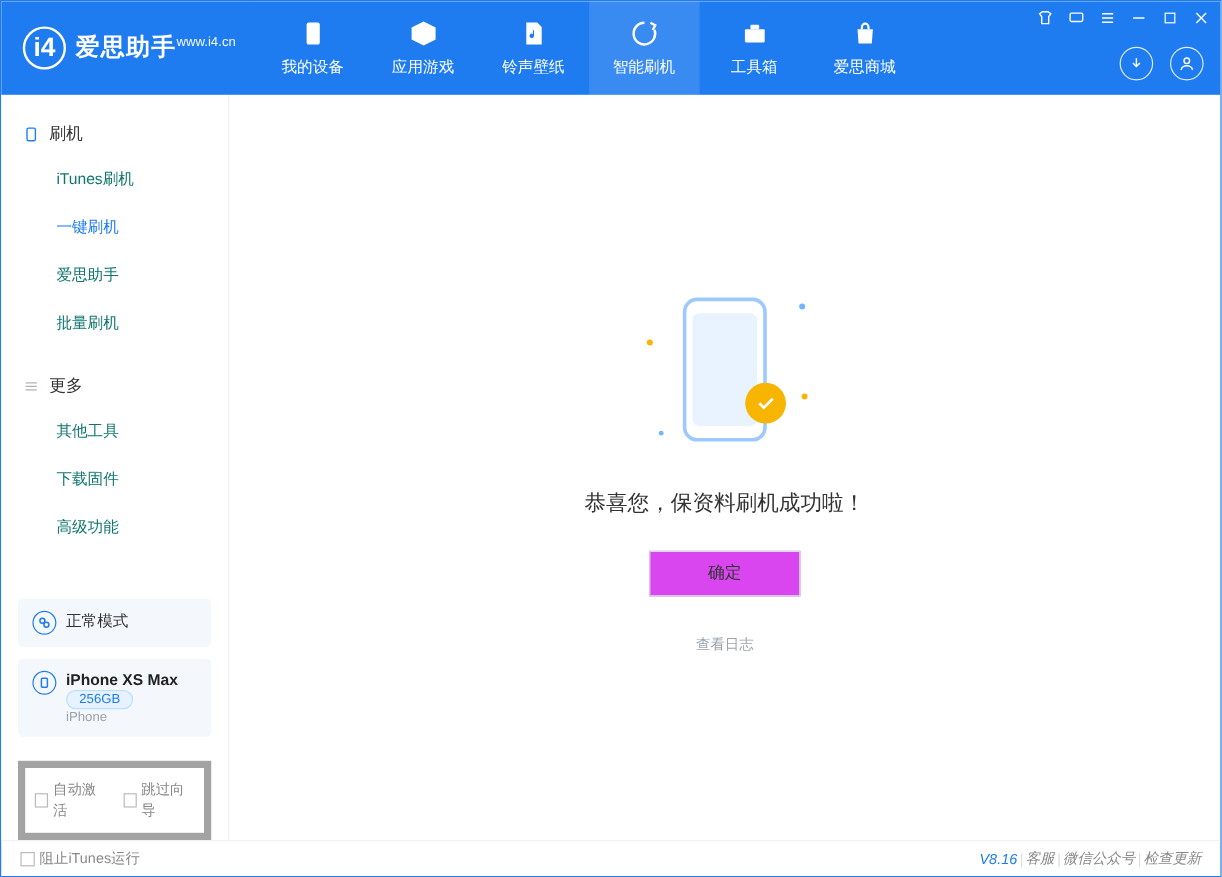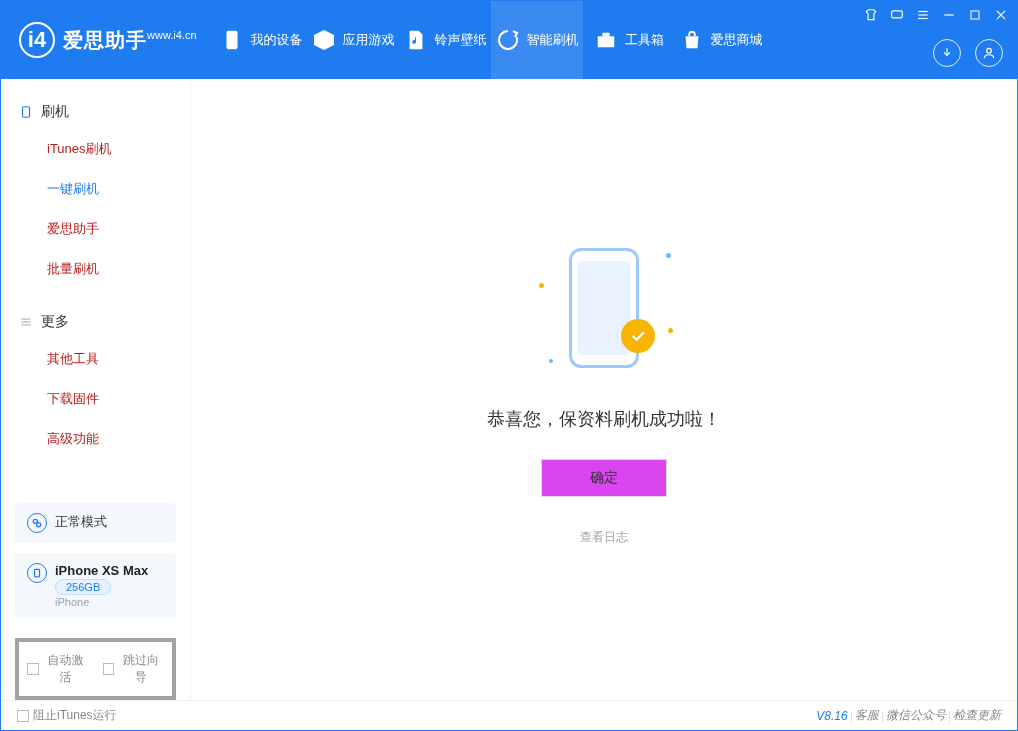--- a/index.html
+++ b/index.html
@@ -7,49 +7,49 @@
 
 
 .header { height: 78px; background: linear-gradient(to bottom, #1e7cf0, #1e7cf0); display: flex; align-items: stretch; color: #fff; position: relative; }
 .logo-area { display: flex; align-items: center; padding: 0 18px; min-width: 190px; }
 .logo-circle { width: 36px; height: 36px; border: 2.5px solid #fff; border-radius: 50%; display: flex; align-items: center; justify-content: center; font-weight: bold; font-size: 22px; margin-right: 8px; }
 .logo-text { display: flex; flex-direction: row; line-height: 1.1; }
 .logo-title { font-size: 20px; font-weight: 600; letter-spacing: 1px; }
 .logo-sub { font-size: 11px; opacity: 0.95; }
 
 .tabs { display: flex; align-items: stretch; }
-.tab { width: 92px; display: flex; flex-direction: row; align-items: center; justify-content: center; gap: 6px; font-size: 13px; cursor: pointer; position: relative; }
+.tab { width: 92px; display: flex; flex-direction: column; align-items: center; justify-content: center; gap: 6px; font-size: 13px; cursor: pointer; position: relative; }
 .tab.active { background: rgba(255,255,255,0.12); }
 .tab-icon { width: 26px; height: 26px; display: flex; align-items: center; justify-content: center; }
 .tab-icon svg { fill: #fff; }
 
 .window-controls { position: absolute; right: 8px; top: 6px; display: flex; gap: 10px; align-items: center; }
 .wc { width: 16px; height: 16px; display: flex; align-items: center; justify-content: center; cursor: pointer; color: #fff; }
 
 .header-right-icons { position: absolute; right: 14px; bottom: 12px; display: flex; gap: 14px; align-items: center; }
 .hri { width: 28px; height: 28px; border: 1.5px solid rgba(255,255,255,0.85); border-radius: 50%; display: flex; align-items: center; justify-content: center; cursor: pointer; }
 
 
 .body { display: flex; height: calc(100% - 78px - 30px); }
 .sidebar { width: 190px; border-right: 1px solid #eef1f5; background: #fff; display: flex; flex-direction: column; }
 .side-section { padding-top: 16px; }
 .side-header { display: flex; align-items: center; gap: 8px; padding: 8px 18px; color: #333; font-size: 14px; font-weight: 500; }
 .side-header svg { width: 14px; height: 14px; }
-.side-item { padding: 11px 18px 11px 46px; font-size: 13px; color: #b91c1c; cursor: pointer; }
+.side-item { padding: 11px 18px 11px 46px; font-size: 13px; color: #0f766e; cursor: pointer; }
 .side-item.active { color: #1e7cf0; }
 
 .device-boxes { margin-top: auto; padding: 0 14px 10px 14px; }
 .device-box { background: #f4f8fc; border-radius: 4px; padding: 10px 12px; margin-top: 10px; display: flex; align-items: flex-start; gap: 8px; font-size: 13px; color: #333; }
 .device-box .dicon { width: 20px; height: 20px; border: 1.5px solid #1e7cf0; border-radius: 50%; display: flex; align-items: center; justify-content: center; flex-shrink: 0; }
 .device-info { display: flex; flex-direction: column; gap: 1px; }
 .device-name { font-weight: 600; color: #222; }
 .device-cap { display: inline-block; background: #e6f2ff; color: #1e7cf0; border: 1px solid #badfff; border-radius: 10px; padding: 1px 10px; font-size: 11px; width: fit-content; }
 .device-sub { font-size: 11px; color: #9aa3ad; }
 
-.checkbox-row { margin: 10px 14px 0 14px; padding: 10px 8px; border: 4px solid #a3a3a3; display: flex; gap: 14px; font-size: 12px; color: #888; text-align: center; }
+.checkbox-row { margin: 10px 14px 0 14px; padding: 10px 8px; border: 6px solid #a3a3a3; display: flex; gap: 14px; font-size: 12px; color: #888; }
 .cb { display: flex; align-items: center; gap: 4px; cursor: pointer; }
 .cb-box { width: 12px; height: 12px; border: 1px solid #bbb; background: #fff; }
 
 .main { flex: 1; display: flex; flex-direction: column; align-items: center; justify-content: center; }
 .success-illu { width: 150px; height: 150px; position: relative; margin-bottom: 24px; }
 .phone-shape { position: absolute; left: 50%; top: 50%; transform: translate(-50%,-50%); width: 70px; height: 120px; border: 3px solid #9dc9ff; border-radius: 12px; background: #fff; }
 .phone-inner { position: absolute; left: 5px; right: 5px; top: 10px; bottom: 10px; background: #e8f3ff; border-radius: 6px; }
 .check-badge { position: absolute; right: 24px; bottom: 30px; width: 34px; height: 34px; background: #f7b500; border-radius: 50%; display: flex; align-items: center; justify-content: center; }
 .sparkle { position: absolute; width: 5px; height: 5px; background: #f7b500; border-radius: 50%; }
 .sparkle.s1 { left: 10px; top: 50px; }

